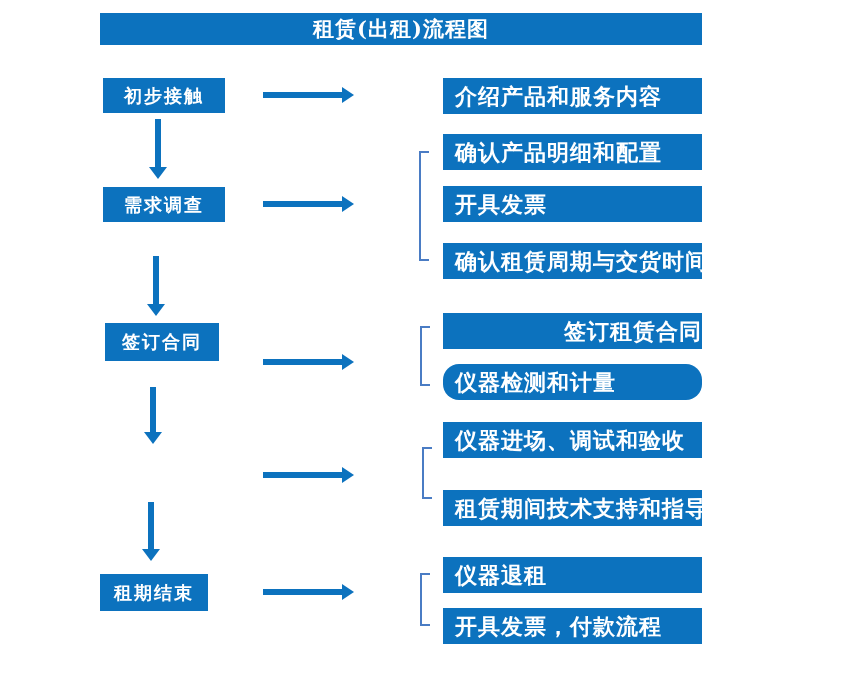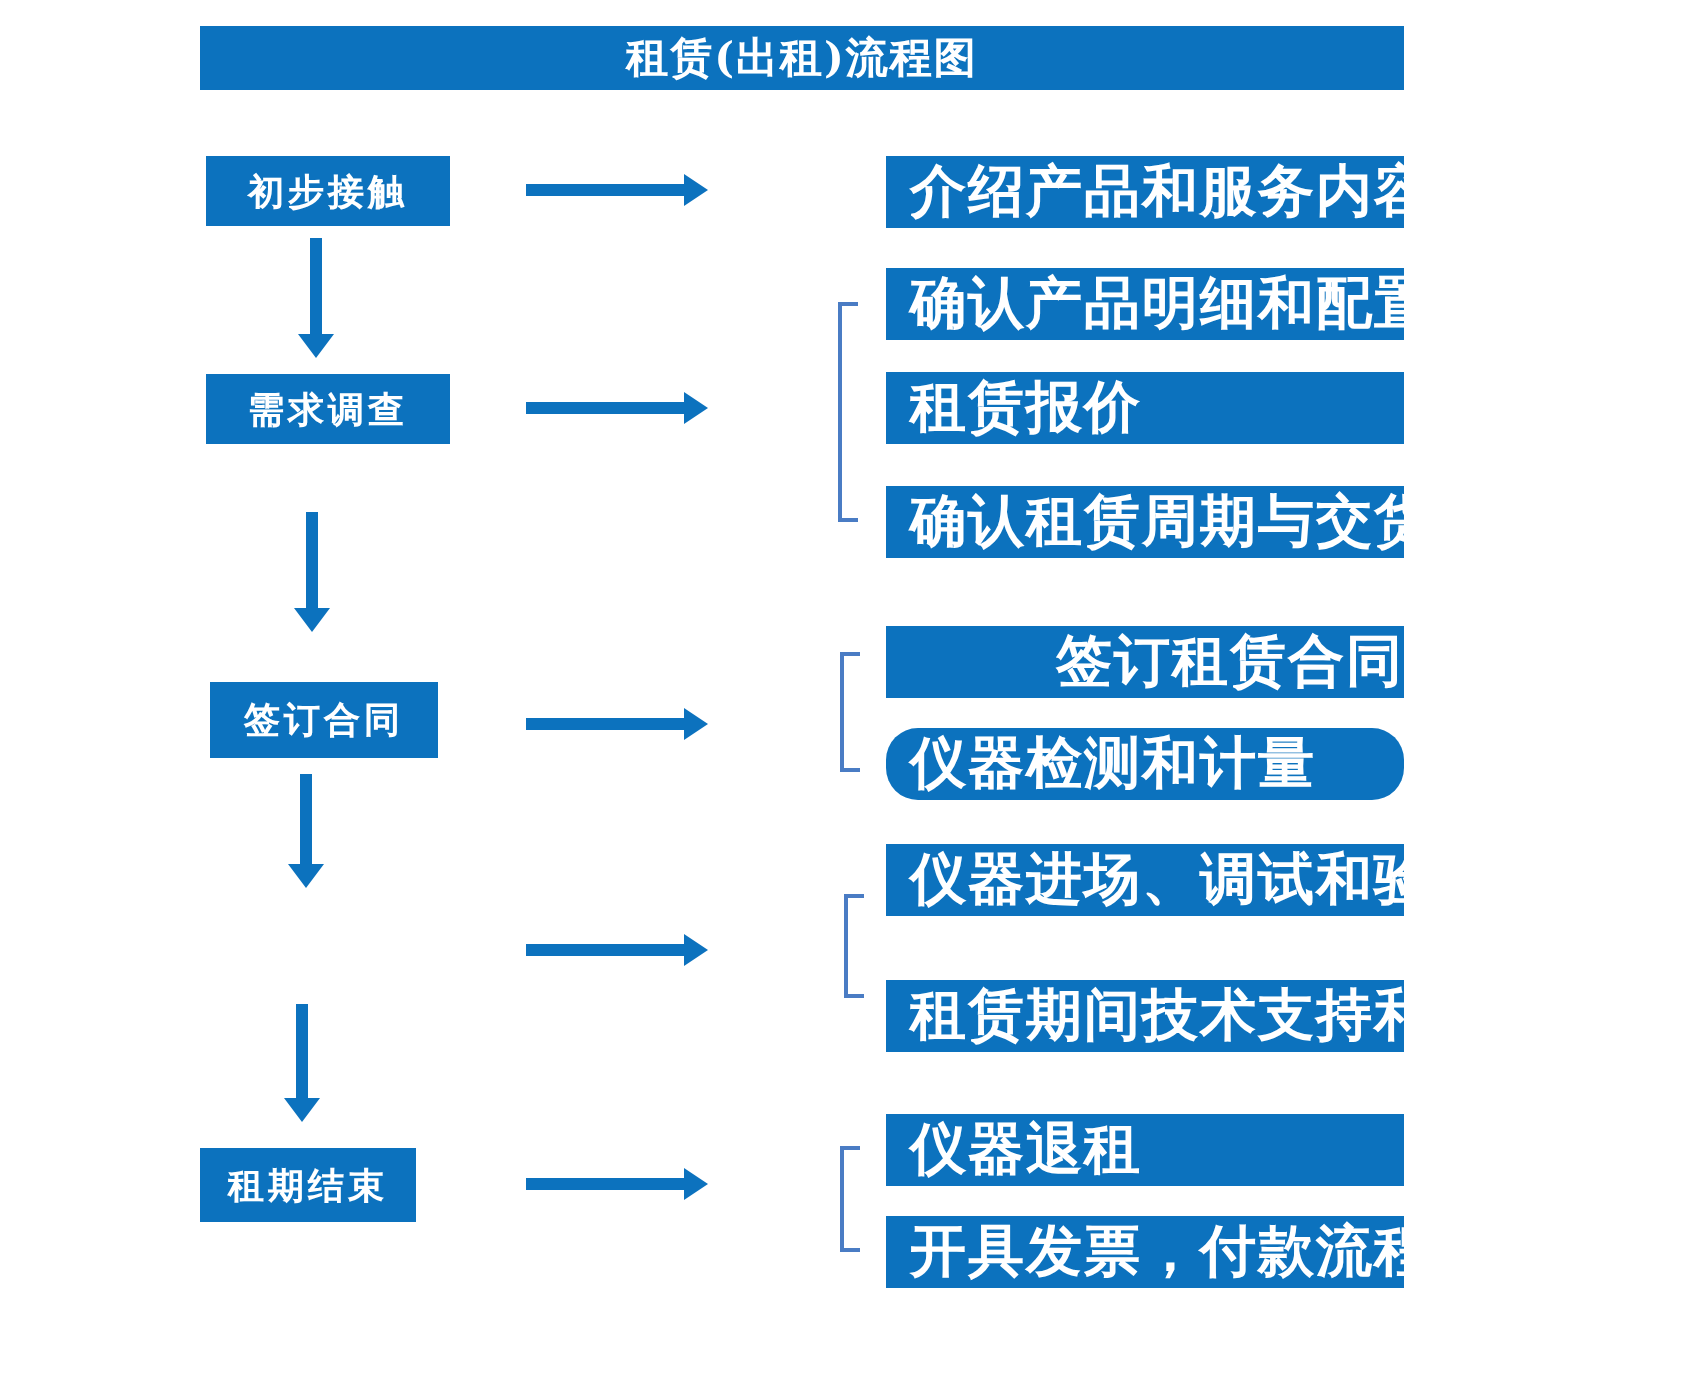--- a/index.html
+++ b/index.html
@@ -36,31 +36,31 @@
     background: var(--accent);
     color: var(--text);
     font-size: 18px;
     display: flex;
     align-items: center;
     justify-content: center;
     letter-spacing: 2px;
   }
   .s1 { left: 103px; top: 78px;  width: 122px; height: 35px; }
   .s2 { left: 103px; top: 187px; width: 122px; height: 35px; }
-  .s3 { left: 105px; top: 341px; width: 114px; height: 38px; }
+  .s3 { left: 105px; top: 323px; width: 114px; height: 38px; }
   .s4 { left: 100px; top: 458px; width: 108px; height: 35px; }
   .s5 { left: 100px; top: 574px; width: 108px; height: 37px; }
   .detail {
     position: absolute;
     left: 443px;
     width: 259px;
     height: 36px;
     background: var(--accent);
     color: var(--text);
-    font-size: 28px;
+    font-size: 22px;
     line-height: 36px;
     padding-left: 12px;
     letter-spacing: 1px;
     white-space: nowrap;
   }
   .r1  { top: 78px;  }
   .r2  { top: 134px; }
   .r3  { top: 186px; }
   .r4  { top: 243px; }
   .r5  { top: 313px; text-align: right; }
@@ -146,21 +146,21 @@
   <div class="harrow a4"></div>
   <div class="harrow a5"></div>
 
   <div class="bracket b1"></div>
   <div class="bracket b2"></div>
   <div class="bracket b3"></div>
   <div class="bracket b4"></div>
 
   <div class="detail r1">介绍产品和服务内容</div>
   <div class="detail r2">确认产品明细和配置</div>
-  <div class="detail r3">租赁报价</div>
+  <div class="detail r3">开具发票</div>
   <div class="detail r4">确认租赁周期与交货时间</div>
   <div class="detail r5">签订租赁合同</div>
   <div class="detail r6">仪器检测和计量</div>
   <div class="detail r7">仪器进场、调试和验收</div>
   <div class="detail r8">租赁期间技术支持和指导</div>
   <div class="detail r9">仪器退租</div>
   <div class="detail r10">开具发票，付款流程</div>
 
 </div>
 

